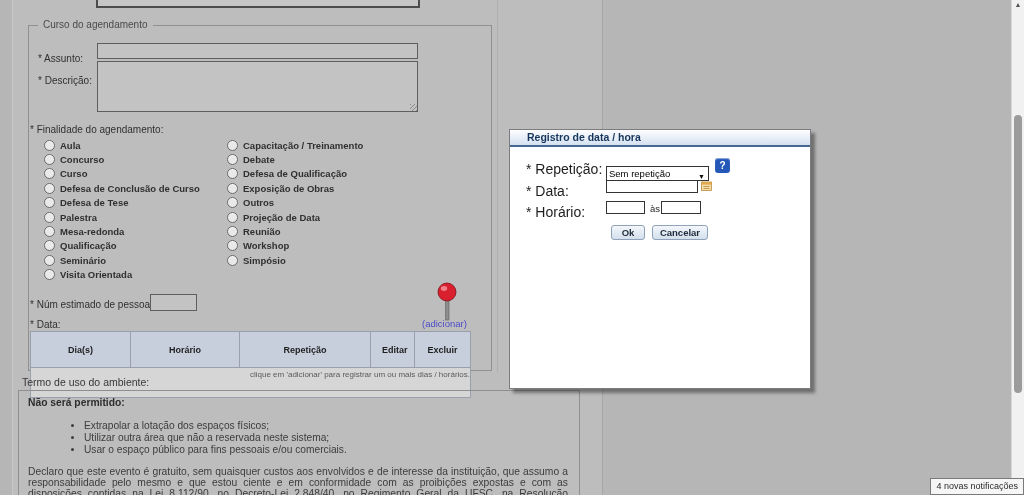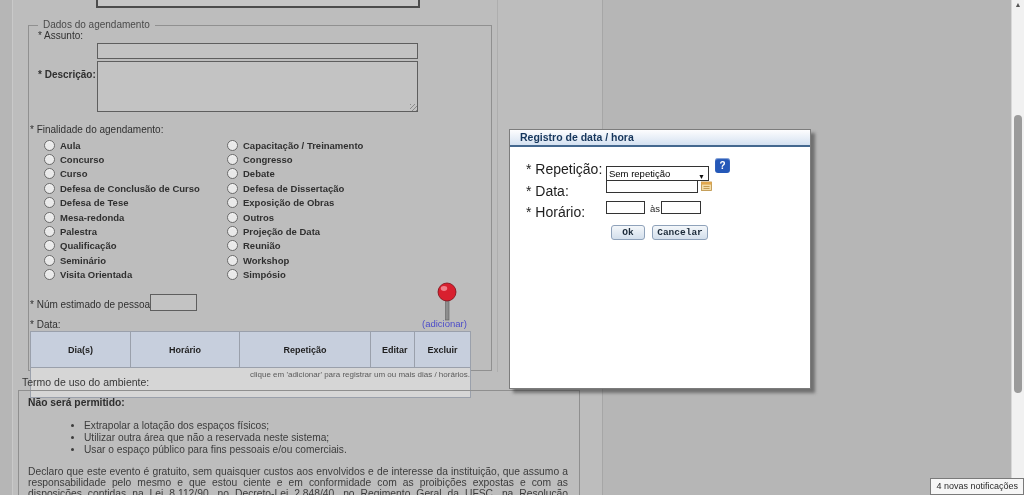--- a/index.html
+++ b/index.html
@@ -15,23 +15,23 @@
   
   .top-partial{left:96px;top:-8px;width:320px;height:12px;background:#c6c6c6;border:2px solid #4c4c4c;}
 
   
   .fset{left:28px;top:25px;width:462px;height:344px;border:1px solid #909090;}
   .fset-legend{left:38px;top:19px;background:#bdbdbd;padding:0 5px;font-size:10px;color:#4a4a4a;}
 
   .lbl{font-size:10px;color:#303030;white-space:nowrap;}
   .inp{background:#c3c3c3;border:1px solid #5e5e5e;box-sizing:border-box;font-size:10px;
     font-family:"Liberation Sans",sans-serif;padding:1px 3px;color:#222;}
-  .assunto-lbl{left:38px;top:30px;}
+  .assunto-lbl{left:38px;top:53px;}
   .assunto-inp{left:97px;top:43px;width:321px;height:16px;}
-  .desc-lbl{left:38px;top:69px;font-weight:bold;}
+  .desc-lbl{left:38px;top:75px;}
   .desc-inp{left:97px;top:61px;width:321px;height:51px;resize:none;}
   .grip{left:410px;top:104px;width:7px;height:7px;
     background:repeating-linear-gradient(135deg,#8a8a8a 0 1px,transparent 1px 3px);}
 
   .finalidade-lbl{left:30px;top:124px;}
 
   .rcol{display:flex;flex-direction:column;}
   .rcol1{left:44px;top:138px;width:180px;}
   .rcol2{left:227px;top:138px;width:230px;}
   .ritem{height:14.4px;display:flex;align-items:center;}
@@ -60,40 +60,40 @@
   .terms-list li{font-size:10.2px;color:#3c3c3c;line-height:12.2px;margin-left:24px;}
   .terms-decl{left:28px;top:466px;width:540px;font-size:10.3px;color:#3c3c3c;
     line-height:11.2px;text-align:justify;margin:0;}
 
   
   .modal{left:509px;top:129px;width:300px;height:258px;background:#ffffff;border:1px solid #7c7c7c;
     box-shadow:4px 4px 3px rgba(55,55,55,.55);z-index:5;}
   .modal-title{position:absolute;left:0;top:0;right:0;height:15px;
     background:linear-gradient(to bottom,#fdfdfe 0%,#e7eef7 55%,#d4e1f1 100%);
     border-bottom:2px solid #44688f;font-size:10.5px;font-weight:bold;color:#16365c;
-    line-height:15px;padding-left:10px;}
+    line-height:15px;padding-left:17px;}
   .m-lbl{position:absolute;font-size:14px;color:#1e1e1e;}
   .m-inp{position:absolute;background:#fff;border:1px solid #333;box-sizing:border-box;
     font-size:9.5px;font-family:"Liberation Sans",sans-serif;padding:0 2px;}
   .m-rep-lbl{left:16px;top:31px;}
   .m-select{left:96px;top:36px;width:103px;height:15px;line-height:13px;cursor:pointer;}
   .m-select .sel-arrow{position:absolute;right:3px;top:3px;font-size:7px;color:#111;}
   .m-help{left:205px;top:28px;width:15px;height:15px;background:#2458b8;border-radius:3px;
     color:#fff;font-size:10px;font-weight:bold;text-align:center;line-height:15px;cursor:pointer;
     box-shadow:inset 0 1px 1px rgba(255,255,255,.5);}
   .m-data-lbl{left:16px;top:53px;}
   .m-data-inp{left:96px;top:50px;width:92px;height:13px;}
   .m-cal{left:191px;top:51px;width:11px;height:10px;cursor:pointer;}
   .m-hor-lbl{left:16px;top:74px;}
   .m-hor1{left:96px;top:71px;width:39px;height:13px;}
   .m-as{left:140px;top:73px;font-size:9.5px;color:#1e1e1e;}
   .m-hor2{left:151px;top:71px;width:40px;height:13px;}
   .m-btn{position:absolute;top:95px;height:15px;background:linear-gradient(to bottom,#f4f7fa,#d3dfec);
     border:1px solid #8fa2ba;border-radius:3px;font-size:9.5px;font-weight:bold;color:#1c2b3a;
-    font-family:Liberation Mono, monospace;line-height:13px;text-align:center;cursor:pointer;padding:0;}
+    font-family:Liberation Sans, sans-serif;line-height:13px;text-align:center;cursor:pointer;padding:0;}
   .m-ok{left:101px;width:34px;}
   .m-cancel{left:142px;width:56px;}
 
   
   .scrollbar{right:0;top:0;width:12px;height:495px;background:#f1f1f1;border-left:1px solid #d7d7d7;}
   .scroll-up{position:absolute;top:1px;left:0;width:12px;text-align:center;font-size:7px;color:#555;cursor:pointer;}
   .scroll-thumb{position:absolute;left:2px;top:115px;width:8px;height:278px;background:#9b9b9b;border-radius:4px;cursor:pointer;}
 
   
   .notif{right:0;bottom:0;background:#f6f6f6;border:1px solid #7a7a7a;font-size:9px;color:#2a2a2a;
@@ -103,21 +103,21 @@
 <body>
 
 <div class="screen">
 
   <div class="abs content-col"></div>
   <div class="abs panel-edge"></div>
 
   <div class="abs top-partial"></div>
 
   <div class="abs fset"></div>
-  <div class="abs fset-legend">Dados do agendamento</div>
+  <div class="abs fset-legend">Curso do agendamento</div>
 
   <div class="abs lbl assunto-lbl">* Assunto:</div>
   <input class="abs inp assunto-inp" type="text" value="" style="">
 
   <div class="abs lbl desc-lbl">* Descrição:</div>
   <textarea class="abs inp desc-inp" style=""></textarea>
   <div class="abs grip"></div>
 
   <div class="abs lbl finalidade-lbl">* Finalidade do agendamento:</div>
 
@@ -137,56 +137,52 @@
     <div class="ritem">
         <span class="radio"></span>
         <span class="rlabel">Defesa de Conclusão de Curso</span>
       </div>
     <div class="ritem">
         <span class="radio"></span>
         <span class="rlabel">Defesa de Tese</span>
       </div>
     <div class="ritem">
         <span class="radio"></span>
+        <span class="rlabel">Palestra</span>
+      </div>
+    <div class="ritem">
+        <span class="radio"></span>
         <span class="rlabel">Mesa-redonda</span>
       </div>
     <div class="ritem">
         <span class="radio"></span>
-        <span class="rlabel">Palestra</span>
-      </div>
-    <div class="ritem">
-        <span class="radio"></span>
         <span class="rlabel">Qualificação</span>
       </div>
     <div class="ritem">
         <span class="radio"></span>
         <span class="rlabel">Seminário</span>
       </div>
     <div class="ritem">
         <span class="radio"></span>
         <span class="rlabel">Visita Orientada</span>
       </div>
   </div>
 
   <div class="abs rcol rcol2">
     <div class="ritem">
         <span class="radio"></span>
         <span class="rlabel">Capacitação / Treinamento</span>
       </div>
     <div class="ritem">
         <span class="radio"></span>
-        <span class="rlabel">Congresso</span>
-      </div>
-    <div class="ritem">
-        <span class="radio"></span>
         <span class="rlabel">Debate</span>
       </div>
     <div class="ritem">
         <span class="radio"></span>
-        <span class="rlabel">Defesa de Dissertação</span>
+        <span class="rlabel">Defesa de Qualificação</span>
       </div>
     <div class="ritem">
         <span class="radio"></span>
         <span class="rlabel">Exposição de Obras</span>
       </div>
     <div class="ritem">
         <span class="radio"></span>
         <span class="rlabel">Outros</span>
       </div>
     <div class="ritem">

